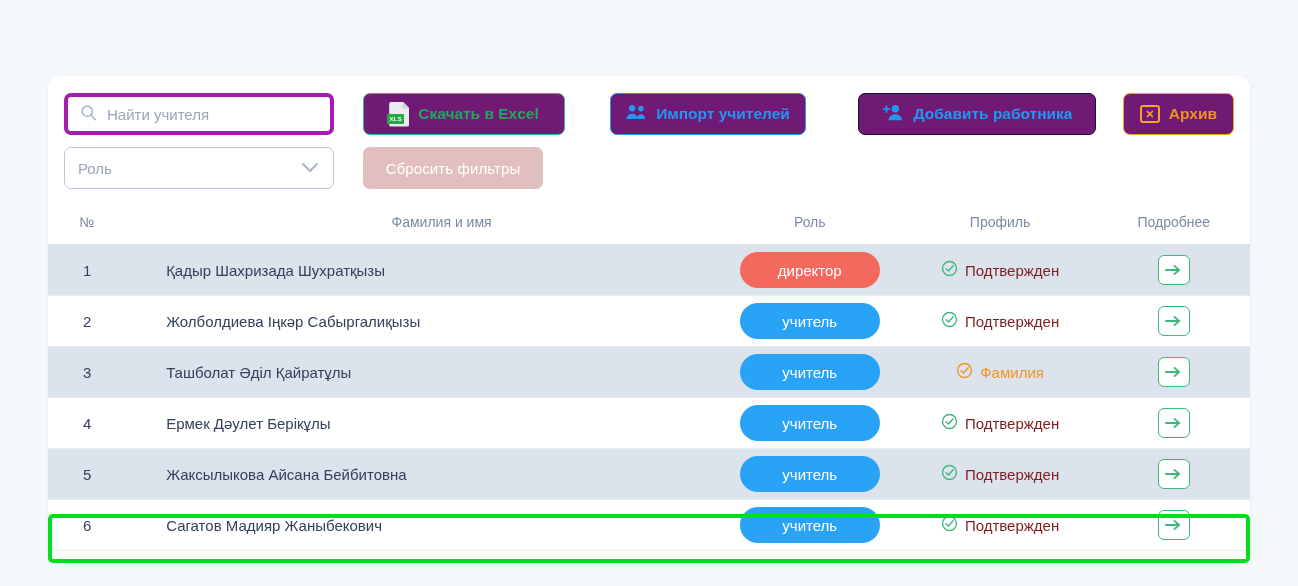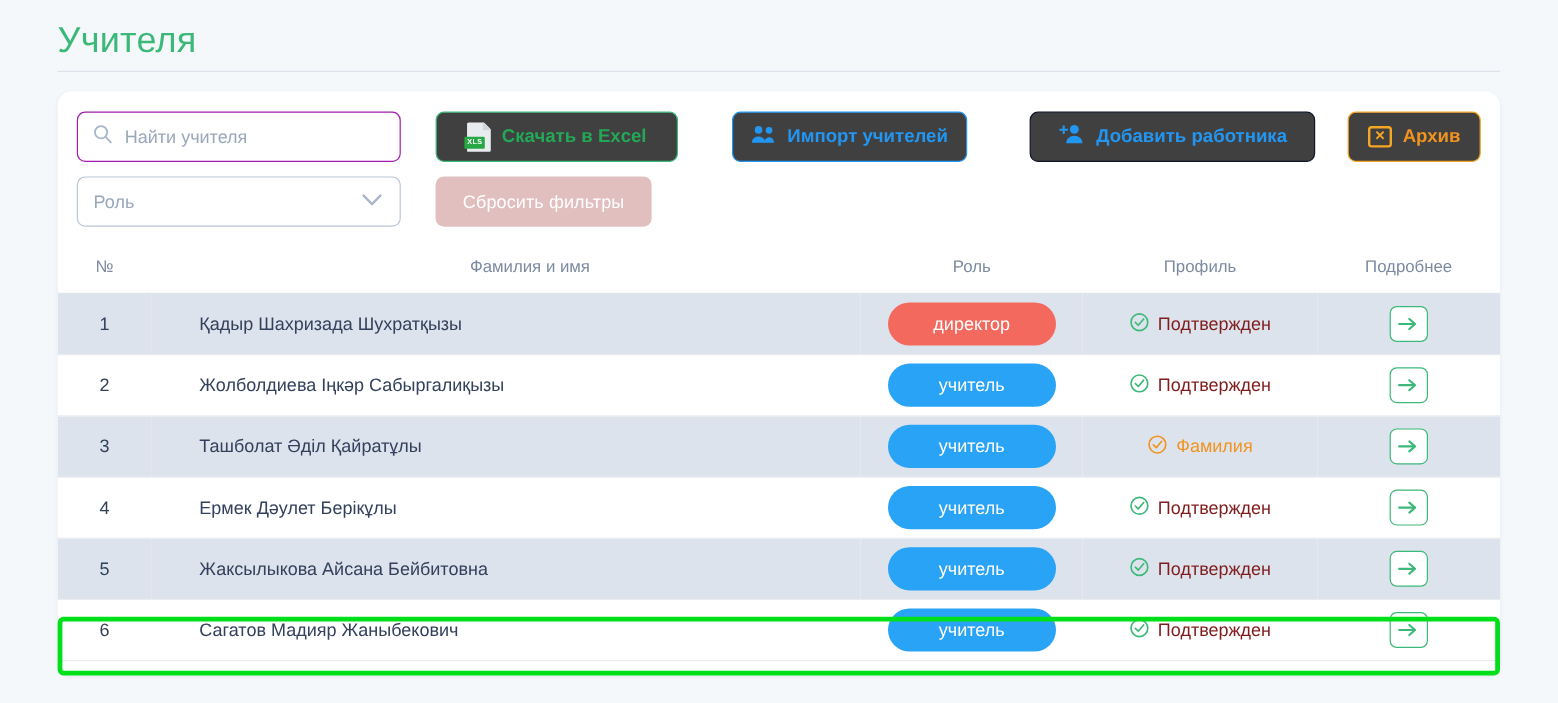--- a/index.html
+++ b/index.html
@@ -27,41 +27,41 @@
     background: #ffffff; border-radius: 12px;
     box-shadow: 0 1px 3px rgba(40,60,90,.07);
     overflow: hidden;
   }
 
   
   .toolbar { position: relative; height: 138px; }
 
   .search-box {
     position: absolute; left: 16px; top: 17px; width: 270px; height: 42px;
-    border: 1px solid #a21caf; border-radius: 7px; background: #fff;
+    border: 4px solid #a21caf; border-radius: 7px; background: #fff;
     display: flex; align-items: center; padding: 0 12px; gap: 10px;
   }
   .search-input {
     border: 0; outline: 0; font-size: 15px; color: #8a97ab;
     font-family: "Liberation Sans", sans-serif; width: 100%; background: transparent;
   }
   .search-input::placeholder { color: #9aa7ba; }
 
   .role-select {
     position: absolute; left: 16px; top: 71px; width: 270px; height: 42px;
     border: 1px solid #b9c6d8; border-radius: 7px; background: #fff;
     display: flex; align-items: center; padding: 0 13px;
     font-size: 15px; color: #9aa7ba; cursor: pointer;
   }
   .role-select .chev { margin-left: auto; }
 
   .btn {
     position: absolute; display: inline-flex; align-items: center; justify-content: center;
     gap: 9px; height: 42px; border-radius: 7px; font-size: 15.5px; cursor: pointer;
-    background: #404040; white-space: nowrap; padding: 0 16px;
+    background: #701a75; white-space: nowrap; padding: 0 16px;
   }
   .btn-excel { left: 315px; top: 17px; width: 202px; border: 1px solid #3cb878; color: #22a857; font-weight: 700; }
   .btn-import { left: 562px; top: 17px; width: 196px; border: 1px solid #2196f3; color: #2196f3; font-weight: 700; }
   .btn-add    { left: 810px; top: 17px; width: 238px; border: 1px solid #0f172a; color: #2196f3; font-weight: 700; }
   .btn-archive{ left: 1075px; top: 17px; width: 111px; border: 1px solid #f5a623; color: #f0931f; font-weight: 700; }
 
   .btn-reset {
     position: absolute; left: 315px; top: 71px; width: 180px; height: 42px;
     border: 0; border-radius: 7px; background: #e2bfbf; color: #fff;
     font-size: 15px; font-family: "Liberation Sans", sans-serif;
@@ -129,23 +129,20 @@
   .highlight-box {
     position: absolute; left: 48px; top: 514px; width: 1202px; height: 49px;
     border: 4px solid #00e01a; border-radius: 5px; pointer-events: none;
   }
 </style>
 </head>
 <body>
 
 <div class="page">
 
-  <div class="page-header">
-    <div class="page-title">Учителя</div>
-  </div>
 
   <div class="card">
 
     <div class="toolbar">
 
       <div class="search-box">
         <span>
           <svg width="17" height="17" viewBox="0 0 20 20" fill="none">
             <circle cx="8.5" cy="8.5" r="6" stroke="#a9b6c9" stroke-width="1.8"></circle>
             <line x1="13" y1="13" x2="18" y2="18.5" stroke="#a9b6c9" stroke-width="1.8" stroke-linecap="round"></line>

